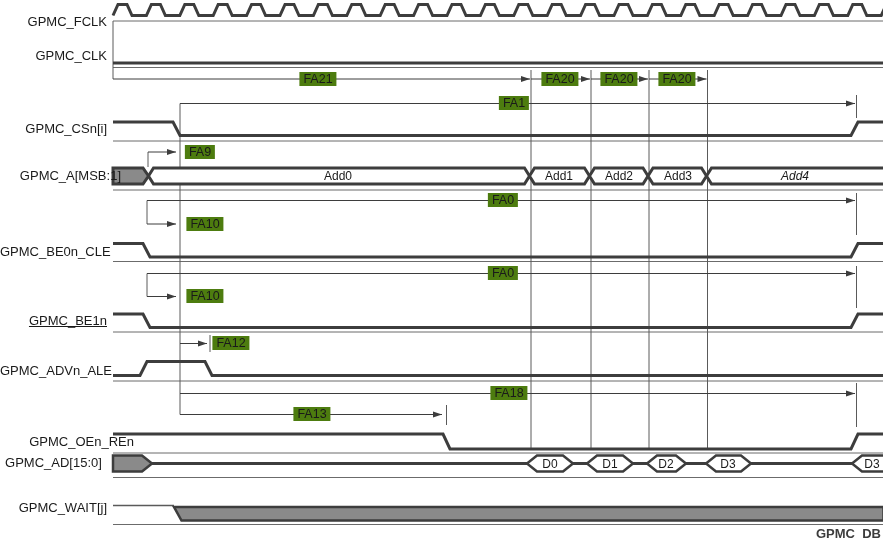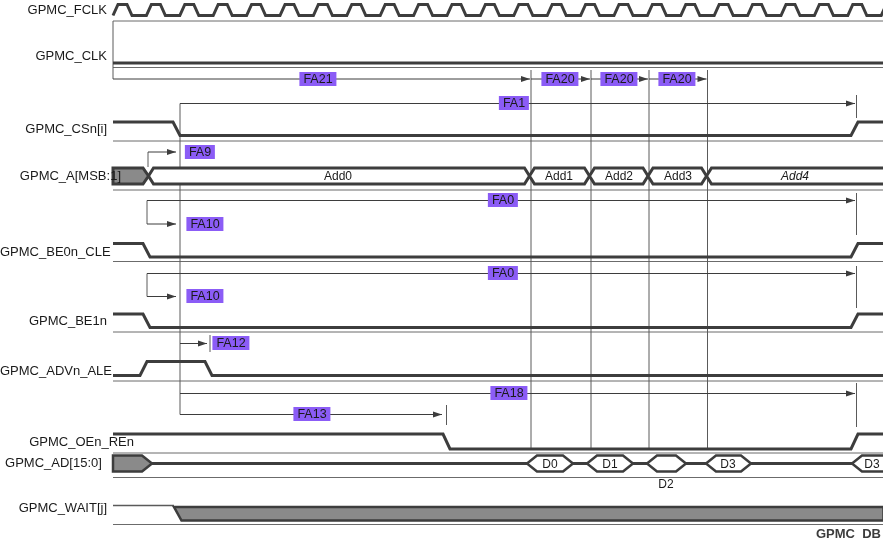--- a/index.html
+++ b/index.html
@@ -2,21 +2,21 @@
 <html><head>
 <meta charset="utf-8">
 <style>
   html,body{margin:0;padding:0;background:#fff;}
   #stage{position:relative;width:883px;height:538px;background:#fff;overflow:hidden;
          font-family:"Liberation Sans",sans-serif;color:#1a1a1a;}
   #wavesvg{position:absolute;left:0;top:0;}
   .sig-label{position:absolute;left:0;width:107px;text-align:right;font-size:13px;
              line-height:16px;height:16px;white-space:nowrap;letter-spacing:0;}
   .dim-label{position:absolute;transform:translate(-50%,-50%);font-size:12.5px;
-             background:#8b5cf6;padding:0 4px;white-space:nowrap;text-align:center;}
+             background:#4d7c0f;padding:0 4px;white-space:nowrap;text-align:center;}
   .bus-label{position:absolute;transform:translate(-50%,-50%);font-size:12px;
              white-space:nowrap;}
   .watermark{position:absolute;font-size:13px;font-weight:bold;color:#3c3c3c;
              right:2px;top:526px;letter-spacing:0;}
 </style>
 </head>
 <body>
 
 <div id="stage">
 
@@ -113,26 +113,26 @@
       <path fill="#fff" stroke-width="2.5" d="M706 463.5 L716 455.5 H741 L751 463.5 L741 471.5 H716 Z"></path>
       <path fill="none" stroke-width="2.5" d="M852 463.5 L862 455.5 H884 M852 463.5 L862 471.5 H884"></path>
     </g>
 
     <g>
       <line x1="113" y1="505.5" x2="174" y2="505.5" stroke="#5a5a5a" stroke-width="1.5"></line>
       <path d="M174 507 H883.5 V520.5 H181.5 Z" fill="#8a8a8a" stroke="#3d3d3d" stroke-width="2.5"></path>
     </g>
   </svg>
 
-  <div class="sig-label" style="top:2px;text-align:right;">GPMC_FCLK</div>
+  <div class="sig-label" style="top:14px;text-align:right;">GPMC_FCLK</div>
   <div class="sig-label" style="top:48px;">GPMC_CLK</div>
   <div class="sig-label" style="top:121px;">GPMC_CSn[i]</div>
   <div class="sig-label" style="top:168px;margin-left:14px;">GPMC_A[MSB:1]</div>
   <div class="sig-label" style="top:244px;">GPMC_BE0n_CLE</div>
-  <div class="sig-label" style="top:313px;">GPMC_BE1n</div>
+  <div class="sig-label" style="top:313px;text-decoration:underline;">GPMC_BE1n</div>
   <div class="sig-label" style="top:363px;">GPMC_ADVn_ALE</div>
   <div class="sig-label" style="top:434px;margin-left:27px;">GPMC_OEn_REn</div>
   <div class="sig-label" style="top:455px;text-align:center;">GPMC_AD[15:0]</div>
   <div class="sig-label" style="top:500px;">GPMC_WAIT[j]</div>
 
   <div class="dim-label" style="left:318px;top:79px;">FA21</div>
   <div class="dim-label" style="left:560px;top:79px;">FA20</div>
   <div class="dim-label" style="left:619px;top:79px;">FA20</div>
   <div class="dim-label" style="left:677px;top:79px;">FA20</div>
   <div class="dim-label" style="left:514px;top:103px;">FA1</div>
@@ -145,18 +145,18 @@
   <div class="dim-label" style="left:509px;top:393px;">FA18</div>
   <div class="dim-label" style="left:312px;top:414px;">FA13</div>
 
   <div class="bus-label" style="left:338px;top:176px;">Add0</div>
   <div class="bus-label" style="left:559px;top:176px;">Add1</div>
   <div class="bus-label" style="left:619px;top:176px;">Add2</div>
   <div class="bus-label" style="left:678px;top:176px;">Add3</div>
   <div class="bus-label" style="left:795px;top:176px;font-style:italic;">Add4</div>
   <div class="bus-label" style="left:550px;top:464px;">D0</div>
   <div class="bus-label" style="left:610px;top:464px;">D1</div>
-  <div class="bus-label" style="left:666px;top:464px;margin-top:20px;">D2</div>
+  <div class="bus-label" style="left:666px;top:464px;">D2</div>
   <div class="bus-label" style="left:728px;top:464px;">D3</div>
   <div class="bus-label" style="left:872px;top:464px;">D3</div>
 
   <div class="watermark">GPMC_DB</div>
 </div>
 
 </body></html>

